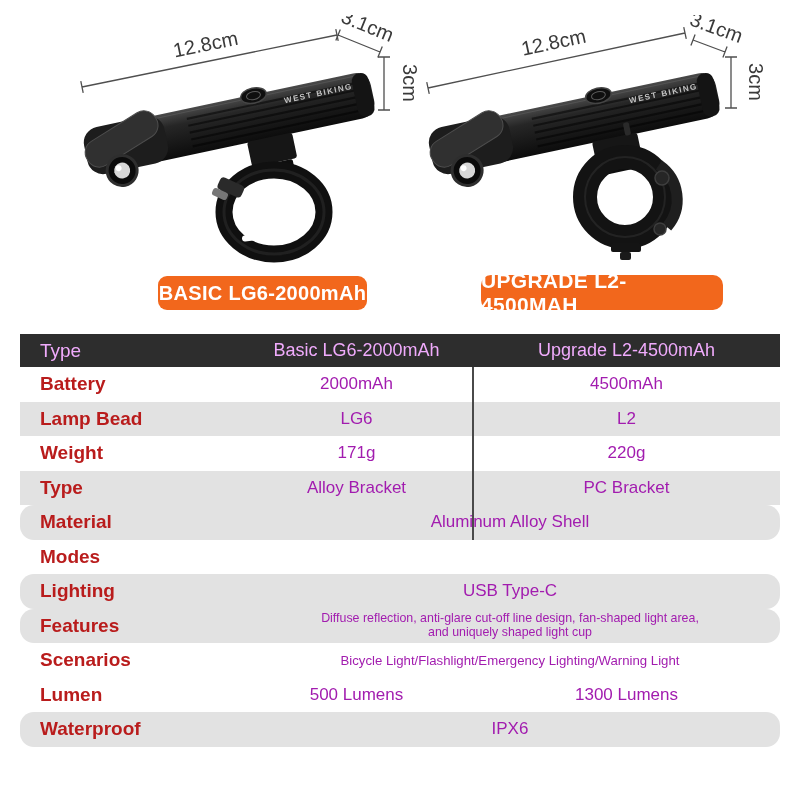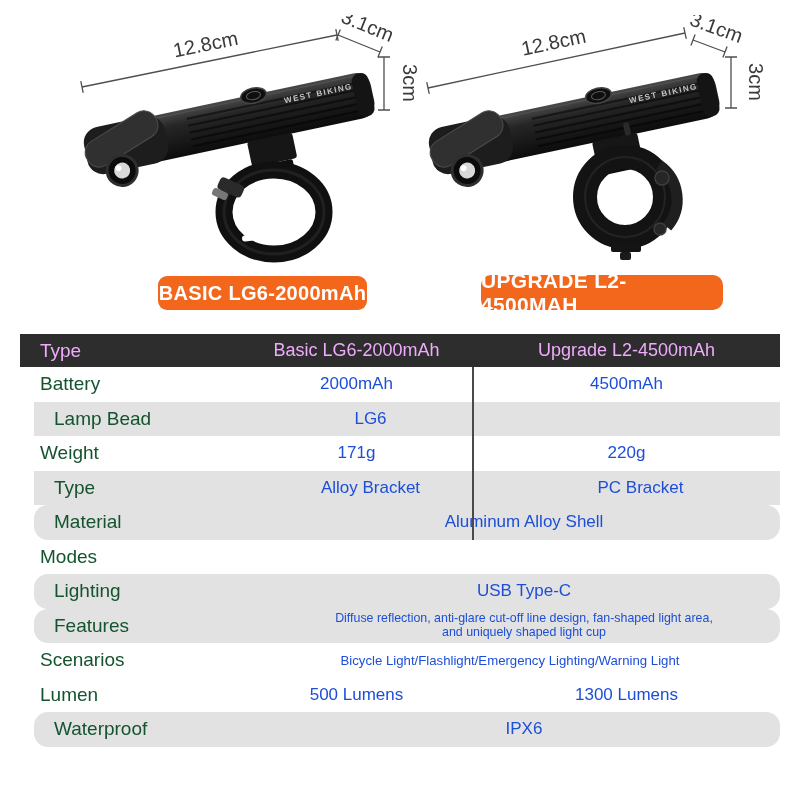--- a/index.html
+++ b/index.html
@@ -21,23 +21,23 @@
   .comp-table { position:absolute; left:20px; top:334px; width:760px; }
   .t-header {
     display:grid; grid-template-columns:220px 233px 307px; height:33px;
     background:#2d2d2d; color:#f0abfc; align-items:center; font-weight:normal;
   }
   .h-type { padding-left:20px; font-size:19px; }
   .h-col  { text-align:center; font-size:18px; }
   .t-row  { display:grid; height:34.5px; align-items:center; }
   .cols3  { grid-template-columns:220px 233px 307px; }
   .span2  { grid-template-columns:220px 540px;border-radius:14px; }
-  .alt    { background:#e2e2e2;margin-left:14px; }
-  .t-label { padding-left:20px; font-weight:normal; font-size:19px; color:#14532d; }
-  .t-val   { text-align:center; font-size:17px; color:#1d4ed8; }
+  .alt    { background:#e2e2e2; }
+  .t-label { padding-left:20px; font-weight:bold; font-size:19px; color:#b91c1c; }
+  .t-val   { text-align:center; font-size:17px; color:#a21caf; }
   .val-sm  { font-size:13.2px; }
   .val-xs  { font-size:12.4px; line-height:1.12; }
   .features-text { max-width:390px; margin:0 auto; }
   .divider { position:absolute; left:452px; top:33px; width:1.5px; height:173px; background:#4a4a4a; }
 </style>
 </head>
 <body>
 
 <div class="stage">
 
@@ -143,20 +143,21 @@
     </div>
 
     <div class="t-row cols3">
       <div class="t-label">Battery</div>
       <div class="t-val">2000mAh</div>
       <div class="t-val">4500mAh</div>
     </div>
     <div class="t-row cols3 alt">
       <div class="t-label">Lamp Bead</div>
       <div class="t-val">LG6</div>
+      <div class="t-val">L2</div>
     </div>
     <div class="t-row cols3">
       <div class="t-label">Weight</div>
       <div class="t-val">171g</div>
       <div class="t-val">220g</div>
     </div>
     <div class="t-row cols3 alt">
       <div class="t-label">Type</div>
       <div class="t-val">Alloy Bracket</div>
       <div class="t-val">PC Bracket</div>

